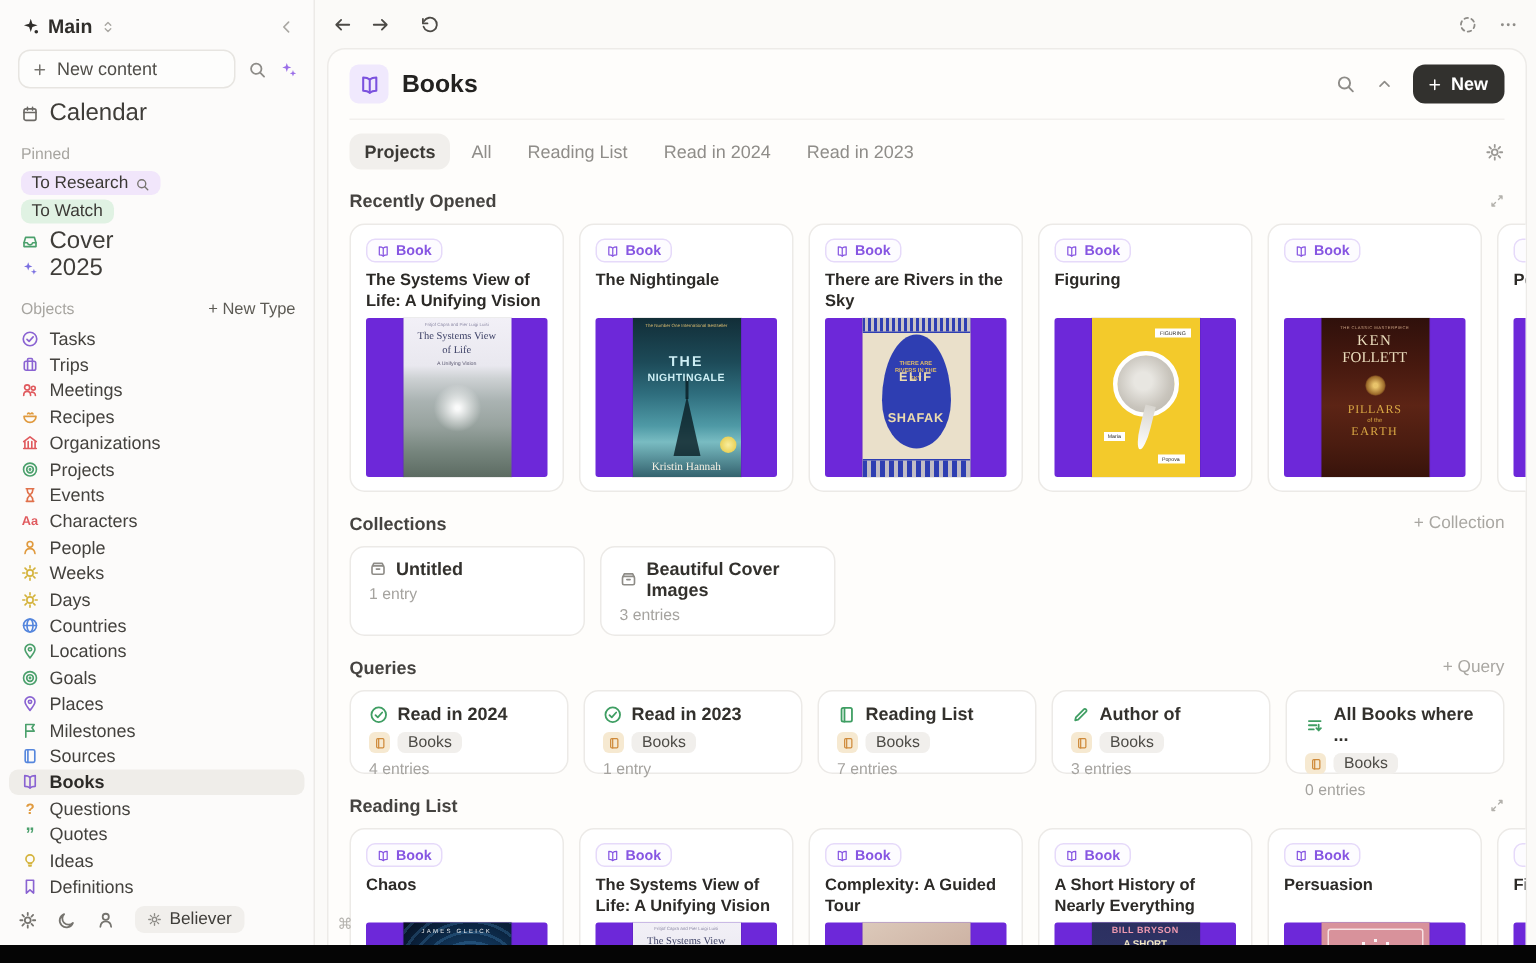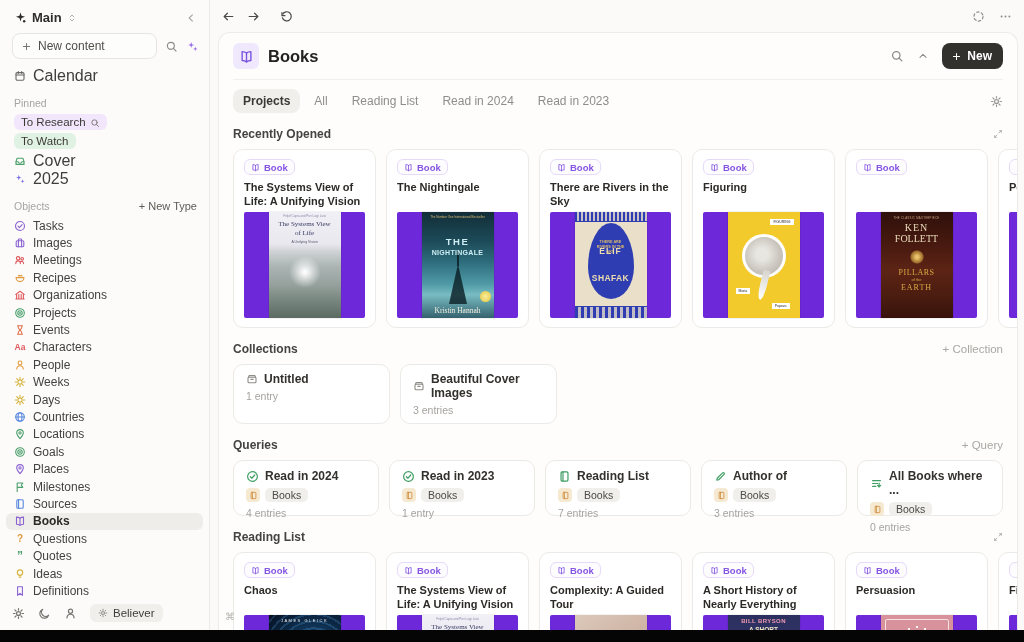--- a/index.html
+++ b/index.html
@@ -269,21 +269,21 @@
           </span>
           <span class="lbl">Tasks</span>
         </div>
         <div class="sb-row">
           <span class="ic" style="color:#8a63d2">
             <svg viewBox="0 0 12 12" width="12" height="12" fill="none" stroke="currentColor" stroke-width="1.1" stroke-linecap="round" stroke-linejoin="round">
               <rect x="2.2" y="3.8" width="7.6" height="6" rx="1.2"></rect>
               <path d="M4.4 3.8V2.6a.6.6 0 0 1 .6-.6h2a.6.6 0 0 1 .6.6v1.2M4.4 3.8v6M7.6 3.8v6"></path>
             </svg>
           </span>
-          <span class="lbl">Images</span>
+          <span class="lbl">Trips</span>
         </div>
         <div class="sb-row">
           <span class="ic" style="color:#e05a5e">
             <svg viewBox="0 0 12 12" width="12" height="12" fill="none" stroke="currentColor" stroke-width="1.1" stroke-linecap="round" stroke-linejoin="round">
               <circle cx="4.1" cy="4.3" r="1.7"></circle>
               <circle cx="8.2" cy="4.8" r="1.3"></circle>
               <path d="M1.8 9.6c0-1.7 1-2.7 2.3-2.7s2.3 1 2.3 2.7M7 7.4c1.4-.2 2.6.7 2.6 2.2"></path>
             </svg>
           </span>
           <span class="lbl">Meetings</span>

